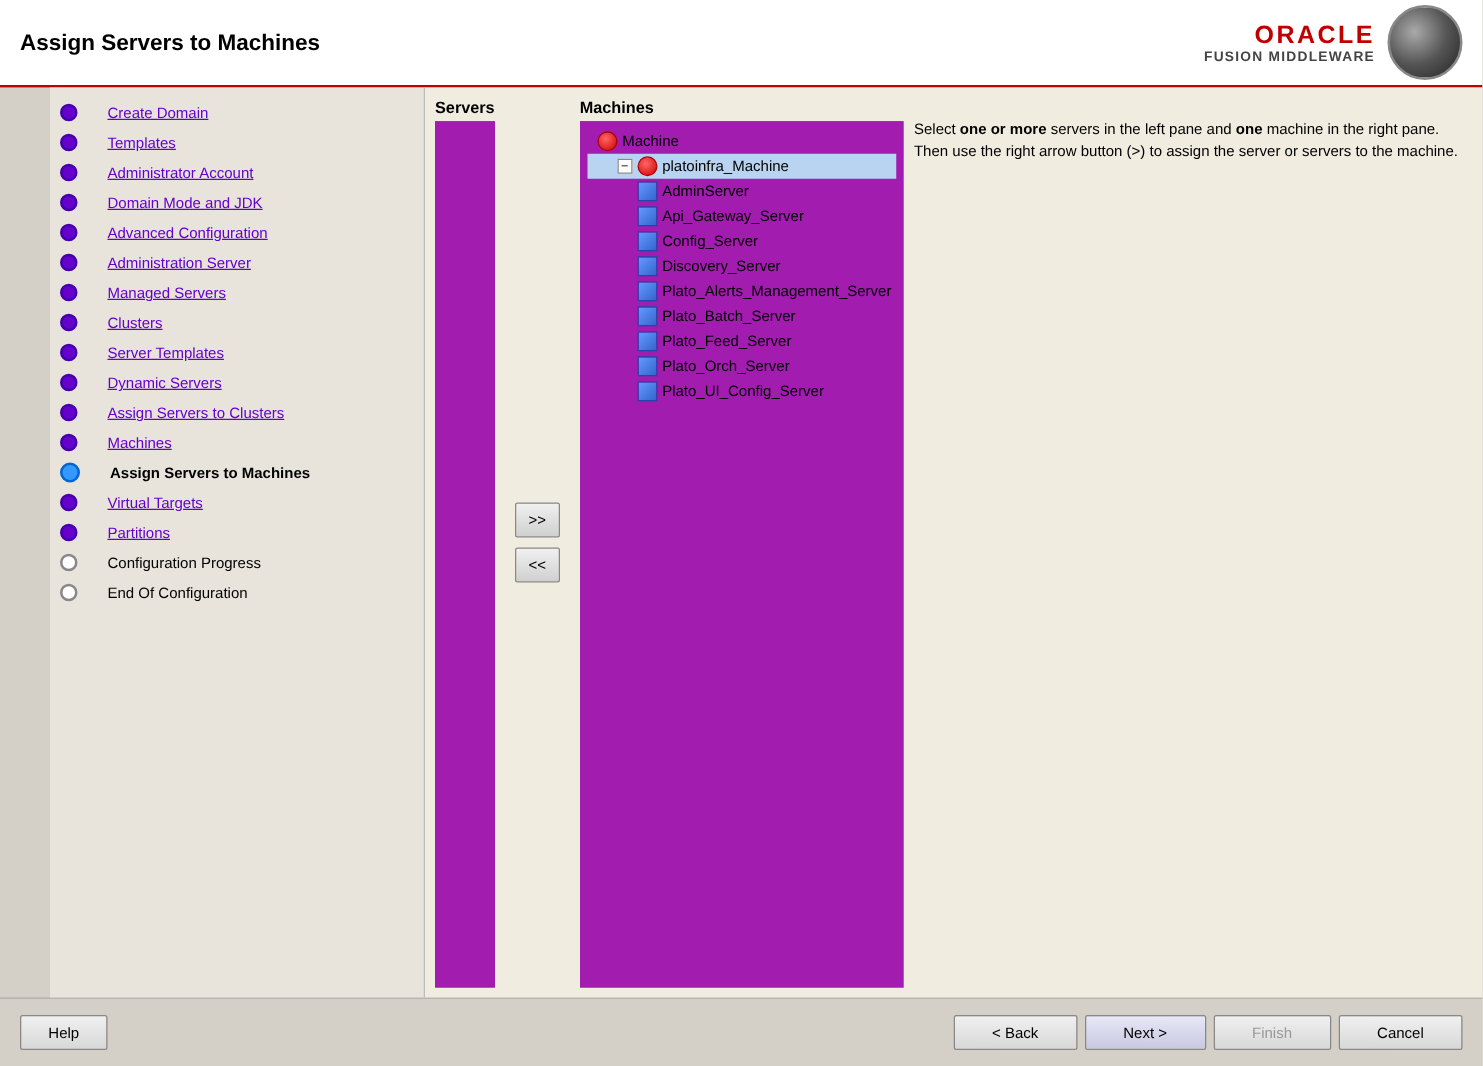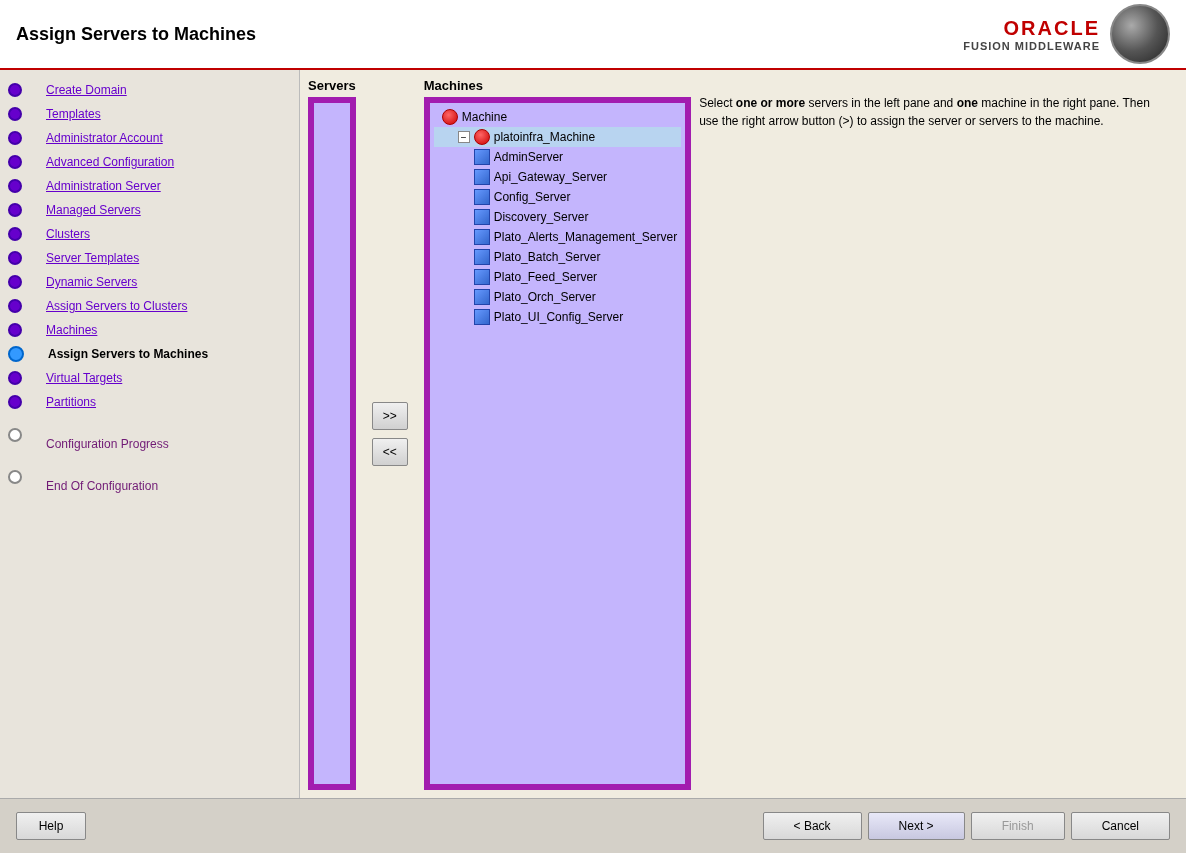--- a/index.html
+++ b/index.html
@@ -55,20 +55,21 @@
       height: 60px;
       border-radius: 50%;
       background: radial-gradient(circle at 35% 35%, #aaa, #555, #222);
       border: 2px solid #888;
     }
 
     
     .main-layout {
       display: flex;
       height: calc(853px - 70px - 55px);
+      padding-left: 40px;
     }
 
     
     .sidebar {
       width: 300px;
       background: #e8e4dc;
       border-right: 1px solid #bbb;
       overflow-y: auto;
       padding: 8px 0;
     }
@@ -81,24 +82,23 @@
       text-decoration: underline;
       font-size: 12px;
       gap: 6px;
     }
     .sidebar-item.active {
       font-weight: bold;
       color: #000;
       text-decoration: none;
     }
     .sidebar-item.disabled {
-      color: #701a75;
+      color: #000000;
       text-decoration: none;
       cursor: default;
-      margin-top: 18px;
     }
     .nav-dot {
       width: 14px;
       height: 14px;
       border-radius: 50%;
       border: 2px solid #888;
       background: #fff;
       flex-shrink: 0;
       margin-left: -22px;
       margin-right: 8px;
@@ -146,22 +146,22 @@
       flex: 1;
     }
     .panel-header {
       font-weight: bold;
       font-size: 13px;
       margin-bottom: 4px;
       color: #000;
     }
     .panel-list {
       flex: 1;
-      background: #c4b5fd;
-      border: 6px solid #a21caf;
+      background: #a21caf;
+      border: 2px solid #a21caf;
       overflow-y: auto;
       min-height: 0;
     }
 
     .arrow-buttons {
       display: flex;
       flex-direction: column;
       justify-content: center;
       align-items: center;
       gap: 8px;
@@ -314,20 +314,24 @@
       <div class="sidebar-row">
         <div class="nav-dot completed"></div>
         <span class="sidebar-item">Templates</span>
       </div>
 
       <div class="sidebar-row">
         <div class="nav-dot completed"></div>
         <span class="sidebar-item">Administrator Account</span>
       </div>
 
+      <div class="sidebar-row">
+        <div class="nav-dot completed"></div>
+        <span class="sidebar-item">Domain Mode and JDK</span>
+      </div>
 
       <div class="sidebar-row">
         <div class="nav-dot completed"></div>
         <span class="sidebar-item">Advanced Configuration</span>
       </div>
 
       <div class="sidebar-row">
         <div class="nav-dot completed"></div>
         <span class="sidebar-item">Administration Server</span>
       </div>

